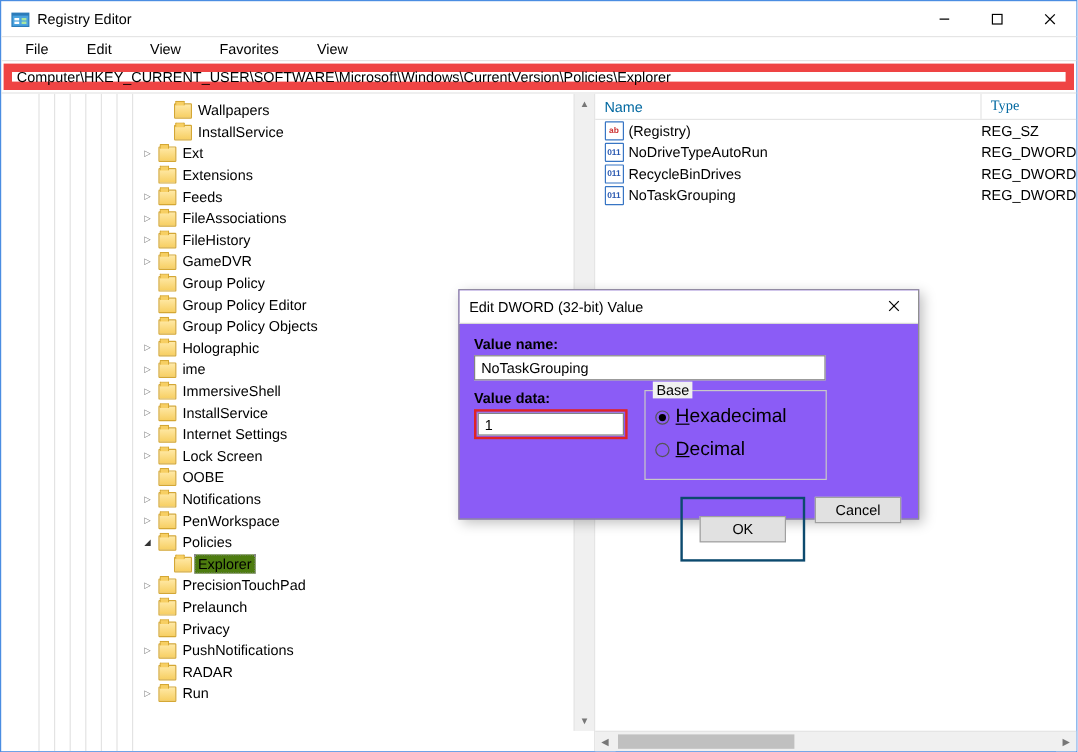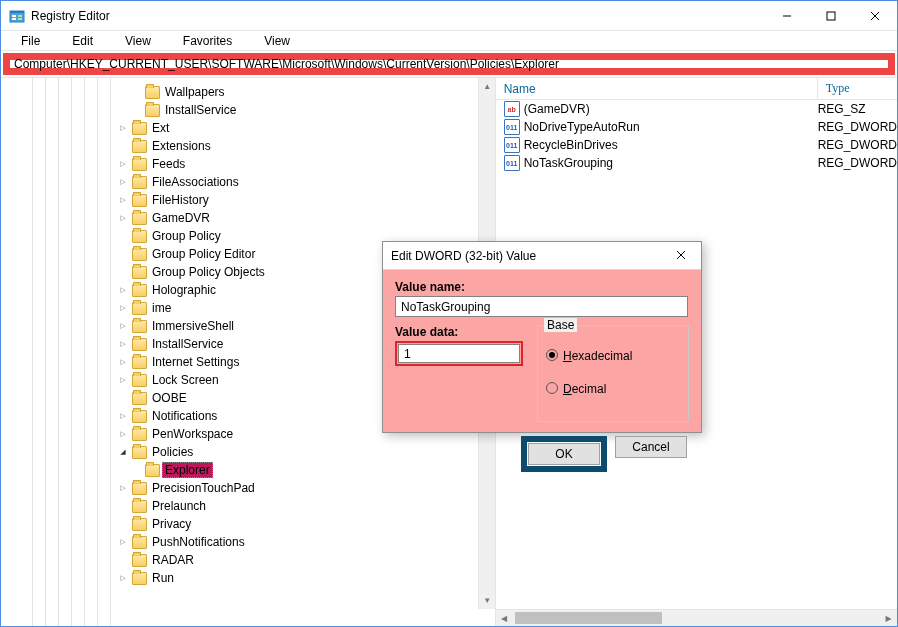--- a/index.html
+++ b/index.html
@@ -17,21 +17,21 @@
   .tree { width: 486px; border-right: 1px solid #e5e5e5; overflow: hidden; position: relative; padding-top: 5px; margin-left: 16px; }
   .tree-inner { position: relative; }
   .tree-row { display: flex; align-items: center; height: 18px; white-space: nowrap; }
   .tree-row .spacer { display: inline-block; }
   .tree-row .exp { width: 12px; display: inline-flex; align-items: center; justify-content: center; color: #888; font-size: 10px; margin: 0 1px; }
   .tree-row .exp.right::before { content: "▷"; font-size: 7px; color: #777; }
   .tree-row .exp.down::before { content: "◢"; font-size: 7px; color: #333; }
   .tree-row .folder { width: 15px; height: 13px; margin: 0 2px; display: inline-block; background: linear-gradient(#ffe9a6, #f7cf63); border: 1px solid #d4a734; border-radius: 1px; position: relative; }
   .tree-row .folder::before { content: ""; position: absolute; top: -3px; left: 0; width: 6px; height: 3px; background: #f7cf63; border: 1px solid #d4a734; border-bottom: none; border-radius: 1px 1px 0 0; }
   .tree-row .label { padding: 0 3px; }
-  .tree-row.selected .label { background: #be185d; border: 1px dotted #888; padding: 0 2px; }
+  .tree-row.selected .label { background: #4d7c0f; border: 1px dotted #888; padding: 0 2px; }
   .vlines { position: absolute; top: 0; bottom: 0; }
   .vline { position: absolute; top: 0; bottom: 0; width: 0; border-left: 1px solid #e3e3e3; }
   .right-pane { flex: 1; display: flex; flex-direction: column; }
   .list-header { height: 22px; display: flex; border-bottom: 1px solid #e5e5e5; font-size: 12px; align-items: center; color: #0369a1; }
   .col-name { width: 322px; padding-left: 8px; border-right: 1px solid #e5e5e5; height: 100%; display: flex; align-items: center; }
   .col-type { flex: 1; padding-left: 8px; height: 100%; display: flex; align-items: center; font-family: Liberation Serif, serif; }
   .list-body { flex: 1; }
   .list-row { height: 18px; display: flex; align-items: center; }
   .list-row .icon { width: 16px; height: 16px; margin: 0 4px 0 8px; }
   .list-row .name { width: 294px; }
@@ -40,39 +40,39 @@
   .reg-str span { font-size: 7px; color: #c33; font-weight: bold; line-height: 1; }
   .reg-dword { background: #fff; border: 1px solid #3775c4; border-radius: 1px; display: flex; align-items: center; justify-content: center; }
   .reg-dword span { font-size: 7px; color: #2857b0; font-weight: bold; line-height: 1; }
   .scrollbar-v { position: absolute; right: 0; top: 0; bottom: 17px; width: 17px; background: #f0f0f0; border-left: 1px solid #e5e5e5; display: flex; flex-direction: column; }
   .scrollbar-h { position: absolute; left: 0; right: 0; bottom: 0; height: 17px; background: #f0f0f0; border-top: 1px solid #e5e5e5; display: flex; }
   .sb-btn { width: 17px; height: 17px; display: flex; align-items: center; justify-content: center; color: #777; font-size: 8px; background: #f0f0f0; }
   .sb-track-v { flex: 1; position: relative; }
   .sb-thumb-v { position: absolute; left: 2px; right: 2px; background: #c0c0c0; border-radius: 0; }
   .sb-track-h { flex: 1; position: relative; }
   .sb-thumb-h { position: absolute; top: 2px; bottom: 2px; background: #c0c0c0; }
-  .dialog { position: absolute; left: 381px; top: 240px; width: 320px; height: 192px; background: #fca5a5; border: 1px solid #8f8f8f; box-shadow: 3px 3px 10px rgba(0,0,0,0.25); z-index: 20; }
+  .dialog { position: absolute; left: 381px; top: 240px; width: 384px; height: 192px; background: #8b5cf6; border: 1px solid #8f8f8f; box-shadow: 3px 3px 10px rgba(0,0,0,0.25); z-index: 20; }
   .dialog-title { height: 28px; display: flex; align-items: center; background: #fff; border-bottom: 1px solid #d8d8d8; padding: 0 8px; font-size: 12px; }
   .dialog-title .t { flex: 1; }
   .dialog-close { width: 24px; text-align: center; font-size: 13px; color: #333; }
   .dialog-body { padding: 10px 12px; font-size: 12px; }
   .field-label { margin-bottom: 2px; color: #000; font-weight: bold; }
   .textfield { width: 293px; height: 21px; border: 1px solid #838383; background: #fff; padding: 0 5px; font-size: 12px; display: flex; align-items: center; }
   .textfield.ro { background: #fff; color: #000; }
   .row2 { display: flex; margin-top: 8px; }
   .vd-wrap { width: 130px; }
   .vd-input-wrap { border: 2px solid #e02424; padding: 1px; width: 128px; }
   .vd-input { width: 100%; height: 19px; border: 1px solid #838383; padding: 0 5px; font-size: 12px; }
   .base-group { border: 1px solid #c8c8c8; width: 152px; margin-left: 12px; padding: 4px 8px 6px; position: relative; }
   .base-group .legend { position: absolute; top: -8px; left: 6px; background: #f0f0f0; padding: 0 3px; font-size: 12px; }
-  .radio-row { display: flex; align-items: flex-start; margin: 19px 0; font-size: 12px; }
+  .radio-row { display: flex; align-items: center; margin: 9px 0; font-size: 16px; }
   .radio { width: 12px; height: 12px; border: 1px solid #555; border-radius: 50%; margin-right: 5px; display: flex; align-items: center; justify-content: center; }
   .radio.checked::after { content: ""; width: 6px; height: 6px; background: #000; border-radius: 50%; }
   .dlg-buttons { display: flex; justify-content: flex-end; gap: 8px; margin-top: 14px; padding-right: 2px; }
-  .ok-wrap { border: 6px solid #0c4a6e; padding: 1px; }
+  .ok-wrap { border: 2px solid #0c4a6e; padding: 14px; }
   .btn { width: 72px; height: 22px; border: 1px solid #a0a0a0; background: #e1e1e1; font-size: 12px; display: flex; align-items: center; justify-content: center; }
   u { text-decoration: underline; }
 </style>
 </head>
 <body>
 
 <div class="window">
 
   <div class="titlebar">
     <svg class="app-icon" viewBox="0 0 16 16">
@@ -313,21 +313,21 @@
           </div>
         <div class="col-type">
             <span>Type</span>
           </div>
       </div>
       <div class="list-body" id="list-body">
           <div class="list-row">
             <div class="icon reg-str">
               <span>ab</span>
             </div>
-            <div class="name">(GameDVR)</div>
+            <div class="name">(Registry)</div>
             <div class="type">REG_SZ</div>
           </div>
           <div class="list-row">
             <div class="icon reg-dword">
               <span>011</span>
             </div>
             <div class="name">NoDriveTypeAutoRun</div>
             <div class="type">REG_DWORD</div>
           </div>
           <div class="list-row">

